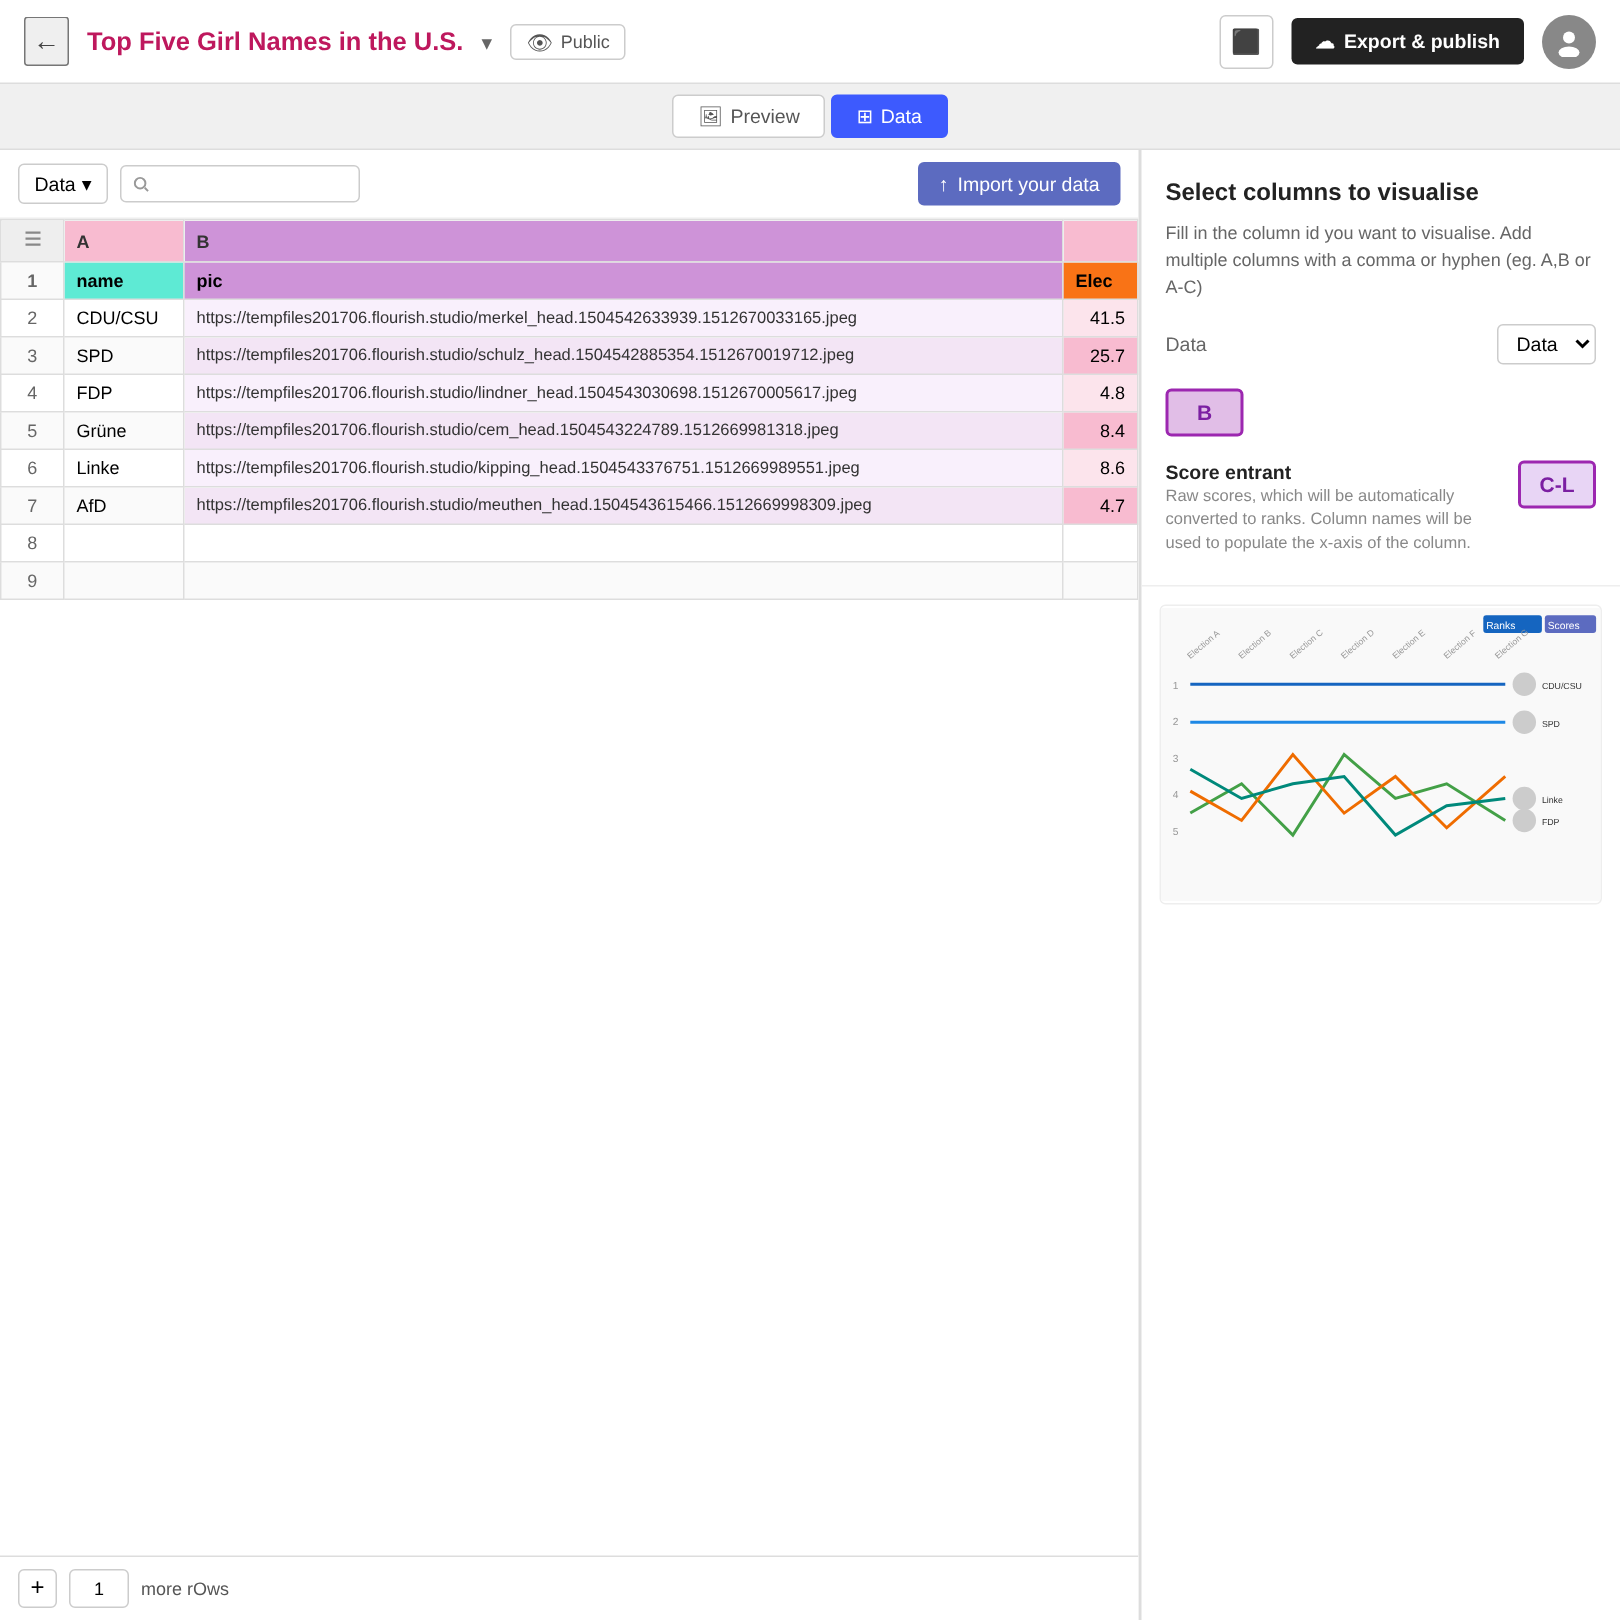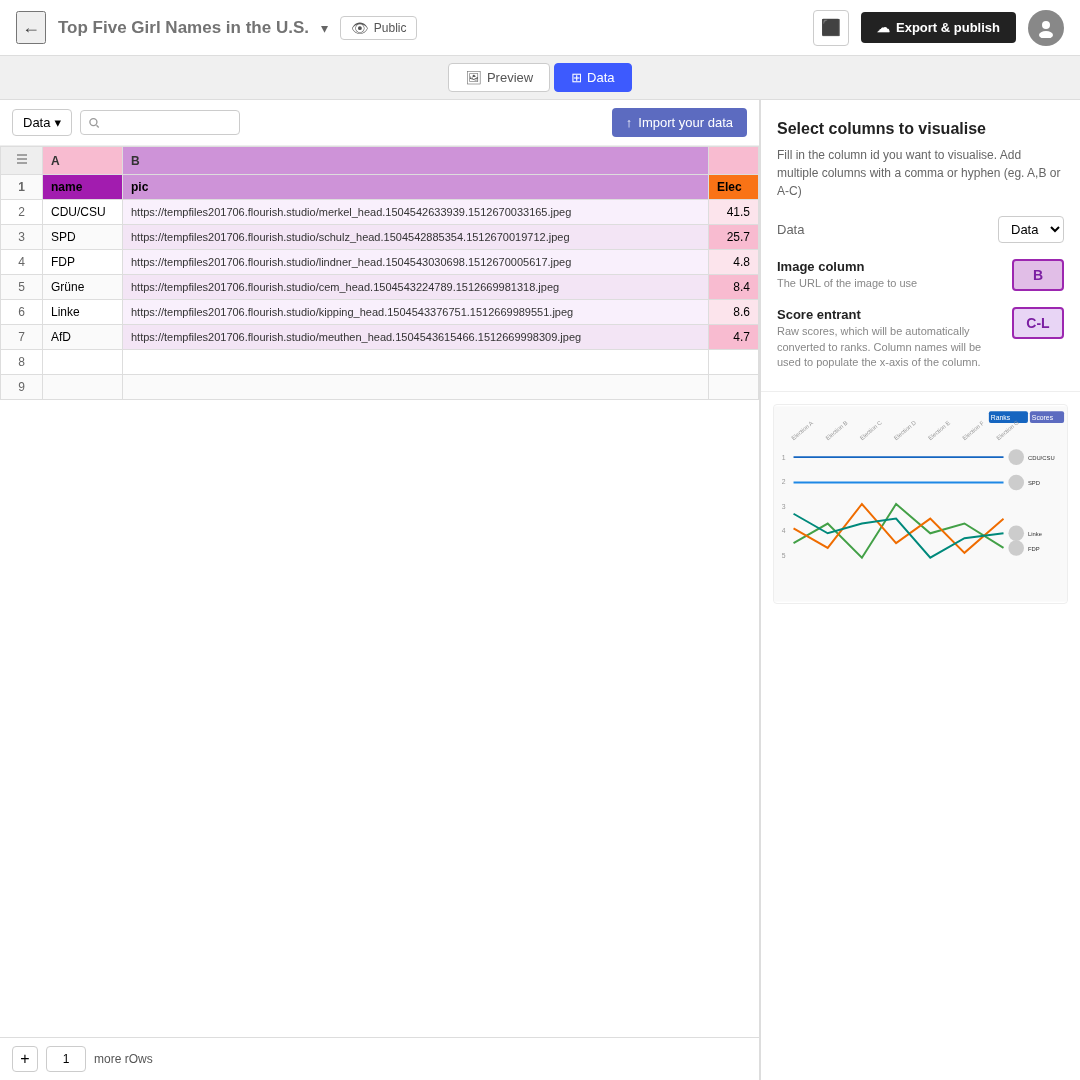--- a/index.html
+++ b/index.html
@@ -4,21 +4,21 @@
   <style>
     * { box-sizing: border-box; margin: 0; padding: 0; }
     body { font-family: -apple-system, BlinkMacSystemFont, 'Segoe UI', Arial, sans-serif; font-size: 13px; background: #f5f5f5; width: 1080px; height: 1080px; overflow: hidden; }
 
     
     .top-bar {
       display: flex; align-items: center; background: #fff; border-bottom: 1px solid #ddd;
       height: 56px; padding: 0 16px; gap: 12px;
     }
     .back-btn { cursor: pointer; color: #444; font-size: 18px; padding: 4px; }
-    .project-title { font-size: 17px; font-weight: 600; color: #737373; }
+    .project-title { font-size: 17px; font-weight: 600; color: #be185d; }
     .dropdown-arrow { color: #666; font-size: 14px; cursor: pointer; }
     .public-badge {
       display: flex; align-items: center; gap: 5px;
       border: 1px solid #ccc; border-radius: 4px; padding: 3px 10px;
       font-size: 12px; color: #555; cursor: pointer;
     }
     .public-badge .eye-icon { font-size: 14px; }
     .spacer { flex: 1; }
     .square-btn {
       width: 36px; height: 36px; border: 1px solid #ccc; background: #fff;
@@ -84,21 +84,21 @@
     thead tr th {
       border: 1px solid #ddd; padding: 5px 8px; text-align: left;
       font-weight: 600; font-size: 12px; position: sticky; top: 0; background: #fff;
     }
     th.col-num { background: #eee; width: 42px; text-align: center; }
     th.col-a { background: #f8bbd0; color: #333; width: 80px; }
     th.col-b { background: #ce93d8; color: #333; }
     th.col-c { background: #f8bbd0; color: #333; width: 50px; }
 
     tr.row-header td { border: 1px solid #ddd; padding: 5px 8px; font-weight: 600; font-size: 12px; background: #fafafa; }
-    tr.row-header td.name-header { background: #a21caf; }
+    tr.row-header td.name-header { background: #5eead4; }
     tr.row-header td.pic-header { background: #ce93d8; }
     tr.row-header td.elec-header { background: #f97316; }
 
     tbody tr td {
       border: 1px solid #ddd; padding: 5px 8px; font-size: 12px; vertical-align: middle;
     }
     tbody tr td.num-cell { text-align: center; color: #666; background: #fafafa; }
     tbody tr td.url-cell { color: #333; font-size: 11px; max-width: 400px; overflow: hidden; text-overflow: ellipsis; white-space: nowrap; }
     tbody tr td.score-cell { background: #f8bbd0; text-align: right; }
     tbody tr td.name-cell { font-weight: 500; }
@@ -330,24 +330,20 @@
         <span class="data-label">Data</span>
         <select class="data-select">
           <option>Data</option>
         </select>
       </div>
 
       <div class="column-config">
 
 
         <div class="config-item">
-          <div class="config-info">
-            <div class="config-name">Image column</div>
-            <div class="config-desc">The URL of the image to use</div>
-          </div>
           <div class="col-tag purple">B</div>
         </div>
 
         <div class="config-item">
           <div class="config-info">
             <div class="config-name">Score entrant</div>
             <div class="config-desc">Raw scores, which will be automatically converted to ranks. Column names will be used to populate the x-axis of the column.</div>
           </div>
           <div class="col-tag purple2">C-L</div>
         </div>

